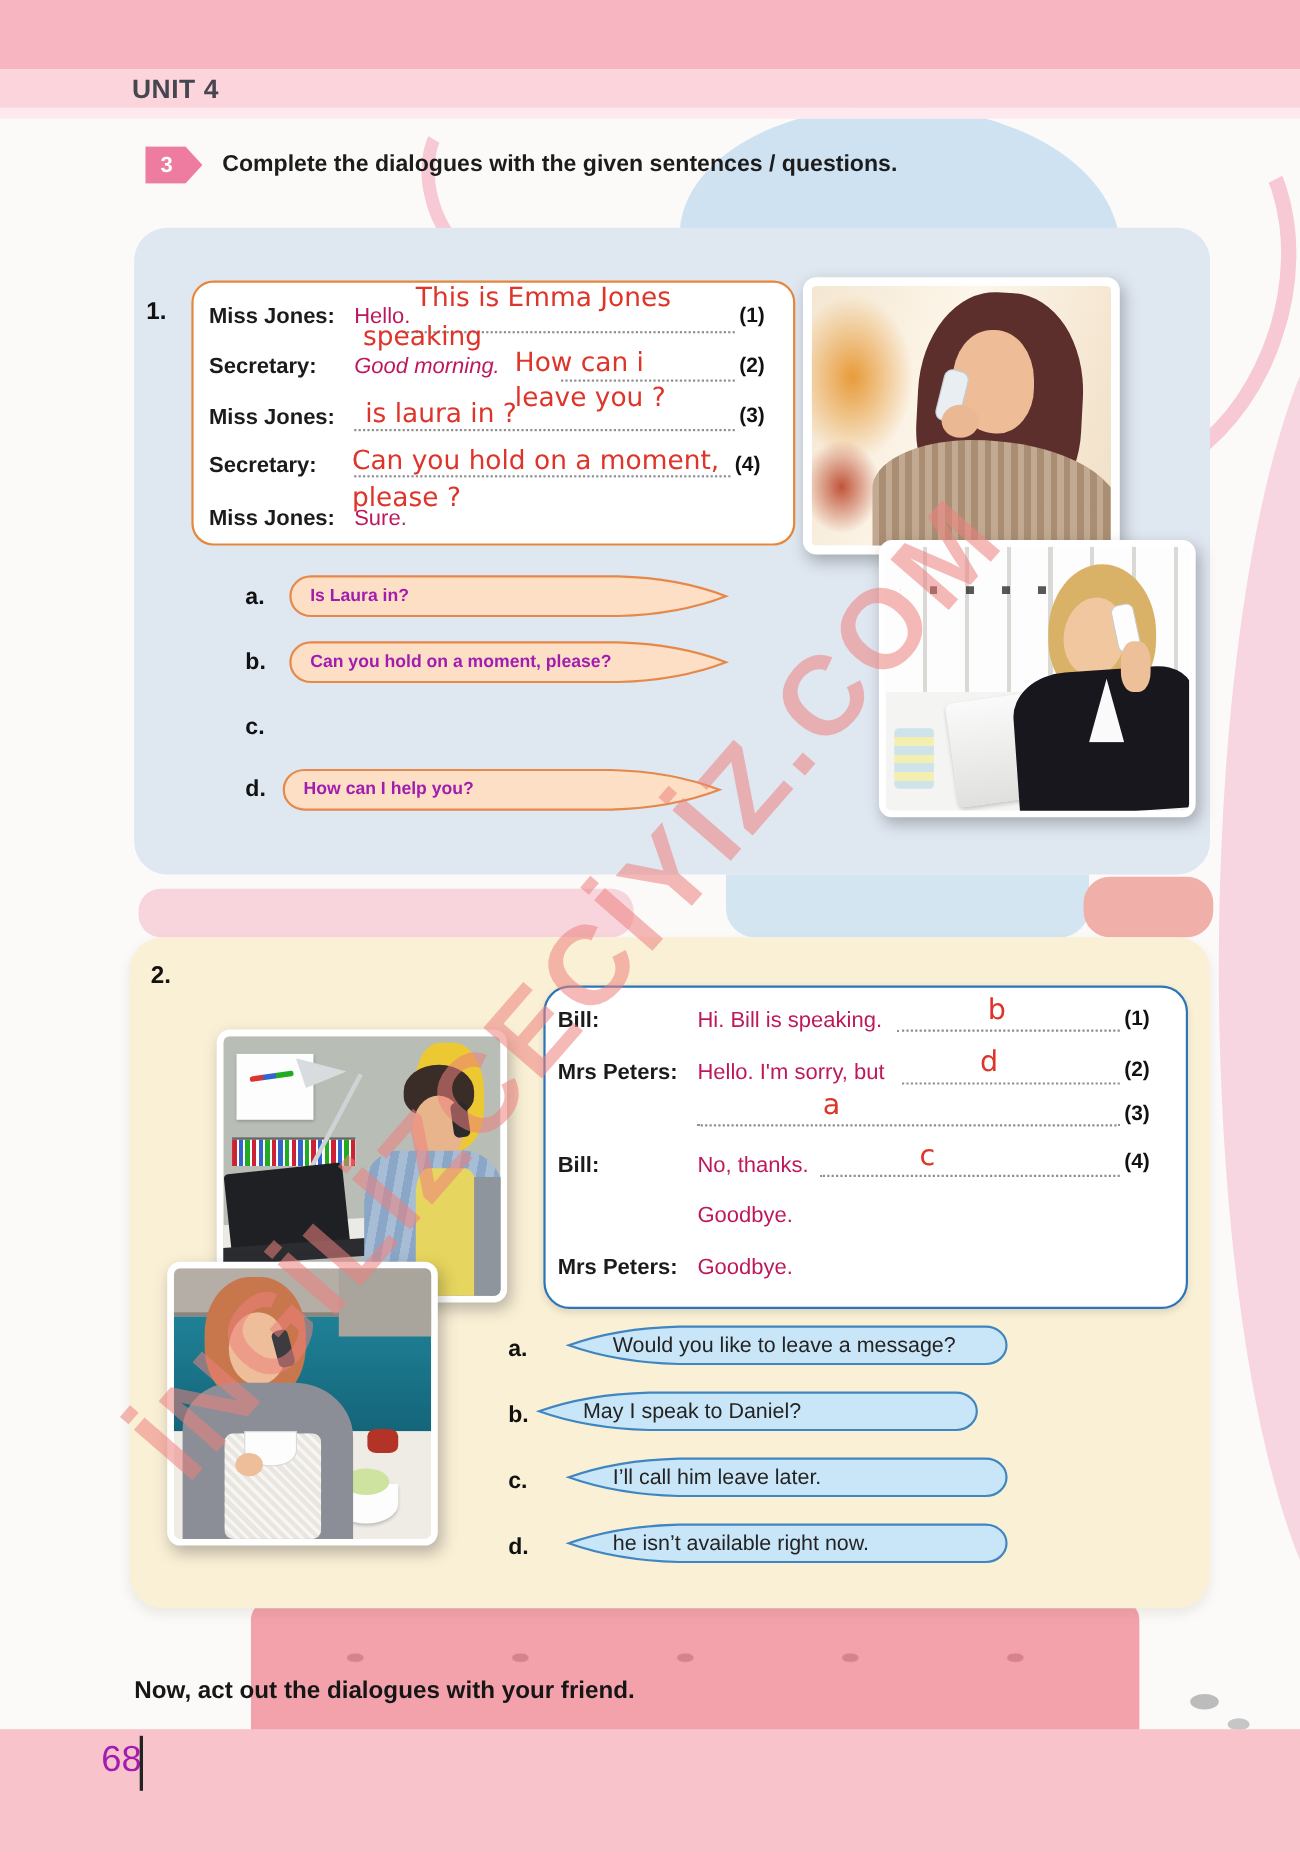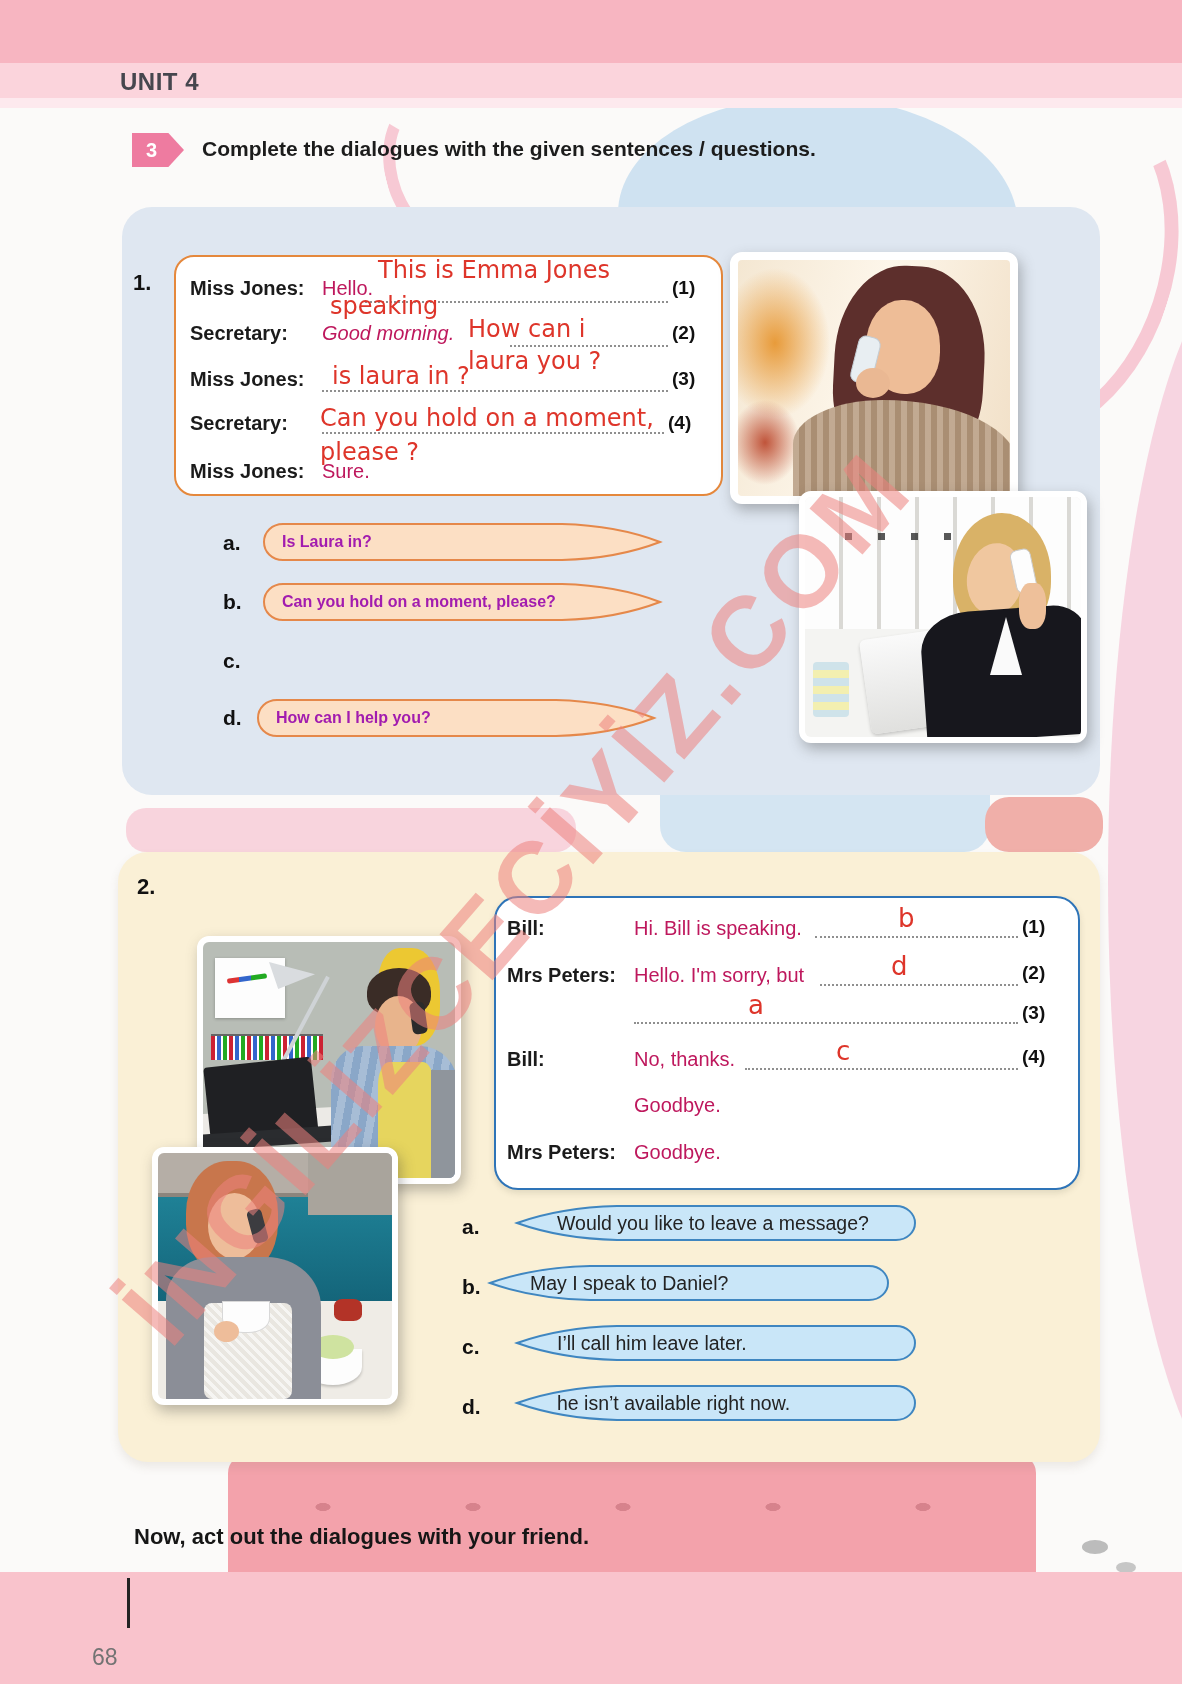--- a/index.html
+++ b/index.html
@@ -32,23 +32,23 @@
   .bub{position:absolute;width:402px;height:40px;}
   .bub svg{position:absolute;left:0;top:0;width:100%;height:100%;}
   .btxt{position:absolute;left:20px;top:0;line-height:40px;font-size:16px;color:#a21caf;white-space:nowrap;font-weight:bold;}
   .btxt2{position:absolute;left:44px;top:0;line-height:38px;font-size:19.5px;color:#232323;white-space:nowrap;}
   .olab{position:absolute;font-weight:bold;font-size:21px;color:#111;}
   
   .photo{position:absolute;background:#fff;border:6px solid #fff;border-radius:12px;
          box-shadow:3px 6px 14px rgba(60,60,60,.35);overflow:hidden;box-sizing:border-box;}
   .photo>div{position:absolute;}
   
-  .note{left:122px;top:1524px;font-size:22px;font-weight:bold;color:#161616;margin-left:12px;}
+  .note{left:122px;top:1524px;font-size:22px;font-weight:bold;color:#161616;}
   .footer{left:0;top:1572px;width:1182px;height:112px;background:#f9c3cc;}
-  .pageno{left:92px;top:1644px;font-size:23px;color:#737373;}
+  .pageno{left:92px;top:1580px;font-size:33px;color:#a21caf;}
   .pagebar{left:127px;top:1578px;width:3px;height:50px;background:#232323;}
   
   .dec{position:absolute;}
   .watermark{position:absolute;left:100px;top:1290px;transform:rotate(-49deg);transform-origin:0 0;
              font-size:102px;font-weight:600;letter-spacing:6px;color:rgba(237,130,126,.55);
              white-space:nowrap;z-index:60;pointer-events:none;}
 </style>
 </head>
 <body>
 
@@ -82,21 +82,21 @@
   <div class="dot" style="left:365px;top:301px;width:303px;"></div>
   <span class="num" style="left:672px;top:277px;">(1)</span>
   <span class="hw" style="left:378px;top:256px;">This is Emma Jones</span>
   <span class="hw" style="left:330px;top:292px;">speaking</span>
 
   <span class="spk" style="left:190px;top:322px;">Secretary:</span>
   <span class="txt" style="left:322px;top:322px;font-style:italic;">Good morning.</span>
   <div class="dot" style="left:510px;top:345px;width:158px;"></div>
   <span class="num" style="left:672px;top:322px;">(2)</span>
   <span class="hw" style="left:468px;top:315px;">How can i</span>
-  <span class="hw" style="left:468px;top:347px;">laura you ?</span>
+  <span class="hw" style="left:468px;top:347px;">leave you ?</span>
 
   <span class="spk" style="left:190px;top:368px;">Miss Jones:</span>
   <div class="dot" style="left:322px;top:390px;width:346px;"></div>
   <span class="num" style="left:672px;top:368px;">(3)</span>
   <span class="hw" style="left:332px;top:362px;">is laura in ?</span>
 
   <span class="spk" style="left:190px;top:412px;">Secretary:</span>
   <div class="dot" style="left:322px;top:432px;width:342px;"></div>
   <span class="num" style="left:668px;top:412px;">(4)</span>
   <span class="hw" style="left:320px;top:404px;">Can you hold on a moment,</span>

